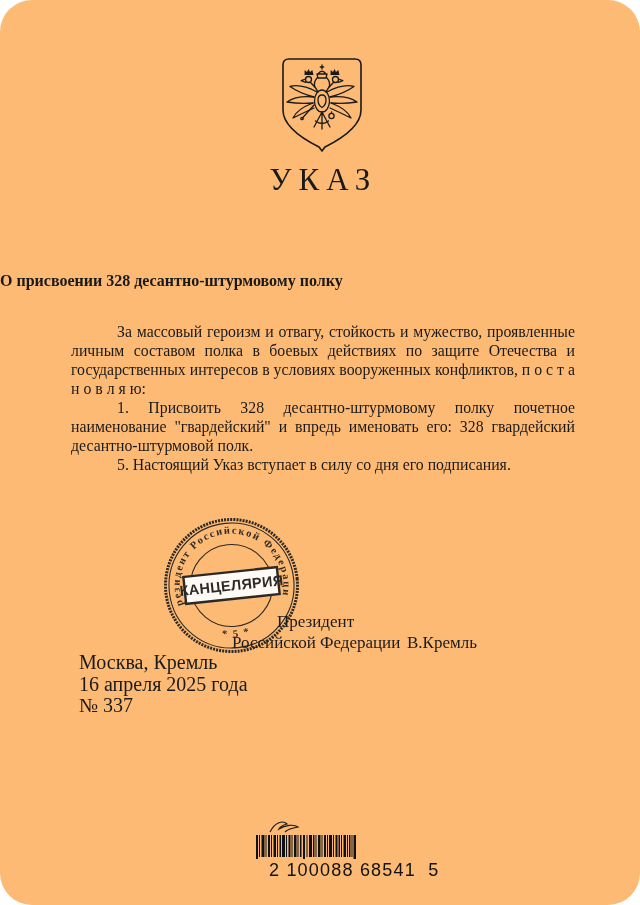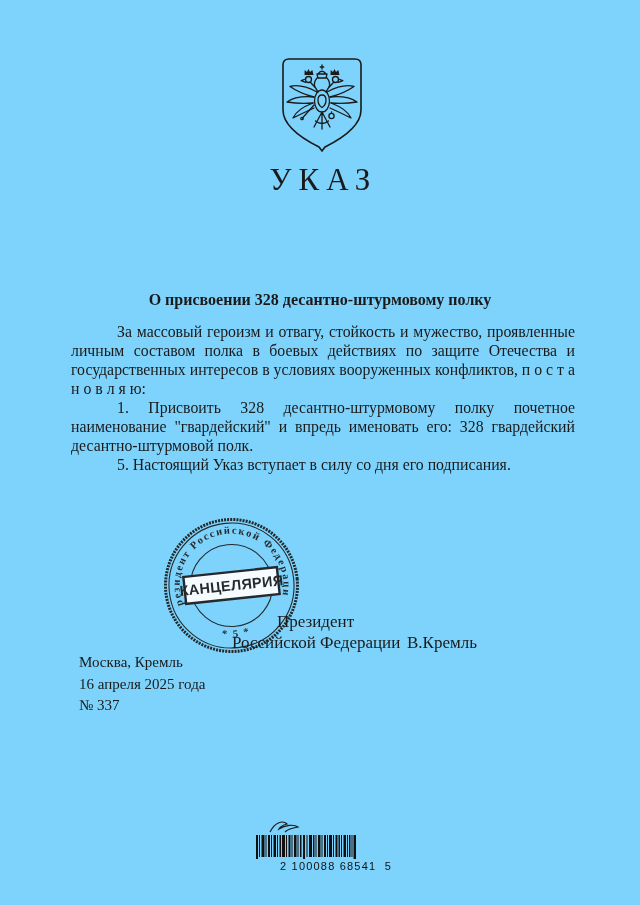--- a/index.html
+++ b/index.html
@@ -4,65 +4,65 @@
 <style>
   html, body { margin:0; padding:0; }
   body {
     width:640px; height:905px;
     background:#ffffff;
     font-family:"Liberation Serif", serif;
     color:#1a1a1a;
     position:relative;
     overflow:hidden;
   }
-  .page { position:absolute; left:0; top:0; width:640px; height:905px; background:#7dd3fc; }
+  .page { position:absolute; left:0; top:0; width:640px; height:905px; background:#fdba74;border-radius:32px; }
 
   .emblem { position:absolute; left:281px; top:58px; width:82px; height:102px; }
 
   .heading {
     position:absolute; left:0; top:163px; width:640px;
     text-align:center; font-size:31px; line-height:34px;
     letter-spacing:7px; text-indent:7px;
   }
   .issuer {
     position:absolute; left:0; top:209px; width:640px;
     text-align:center; font-size:18.5px; line-height:24px;
     letter-spacing:0.5px; word-spacing:7px;
   }
   .subject {
-    position:absolute; left:0; top:290px; width:640px;
-    text-align:center; font-weight:bold; font-size:16px; line-height:20px;
+    position:absolute; left:0; top:271px; width:640px;
+    font-weight:bold; font-size:16px; line-height:20px;
   }
   .subject span { display:block; }
 
   .body-text {
     position:absolute; left:71px; top:322px; width:504px;
     font-size:15.8px; line-height:19px; text-align:justify;
   }
   .body-text p { margin:0; text-indent:46px; }
 
   .signature { position:absolute; left:232px; top:612px; width:245px; font-size:17px; line-height:19px; }
   .sig-line1 { margin-left:45px; }
   .sig-line2 { display:flex; justify-content:space-between; margin-top:2px; }
 
   .stamp { position:absolute; left:161px; top:515px; width:141px; height:141px; opacity:0.93; }
   .stamp text { fill:#1d1d1d; }
   .ring-text { font-family:"Liberation Serif", serif; font-size:10.5px; font-weight:bold; letter-spacing:1.6px; }
   .ring-bottom { font-family:"Liberation Serif", serif; font-size:10.5px; font-weight:bold; letter-spacing:2px; }
   .stamp-center-text { font-family:"Liberation Sans", sans-serif; font-size:14.5px; font-weight:bold; letter-spacing:0.3px; }
 
-  .footer { position:absolute; left:79px; top:652px; font-size:15px; line-height:21.5px; }
+  .footer { position:absolute; left:79px; top:652px; font-size:20px; line-height:21.5px; }
   .footer div { white-space:pre; }
 
   .barcode-wrap { position:absolute; left:256px; top:819px; width:130px; }
   .scribble { display:block; margin-left:12px; }
   .bars { display:block; margin-top:1px; }
   .barcode-digits {
-    margin:0 0 0 24px; font-family:"Liberation Sans", sans-serif;
-    font-size:11px; letter-spacing:1.2px; white-space:pre; color:#111;
+    margin:0 0 0 13px; font-family:"Liberation Sans", sans-serif;
+    font-size:18px; letter-spacing:1.2px; white-space:pre; color:#111;
   }
 </style>
 </head>
 <body>
 
 <div class="page">
 
   <div class="emblem">
     <svg viewBox="0 0 82 102" width="82" height="102">
       <path d="M8,1 H74 Q80,1 80,7 V52 Q80,71 44,89 L41,93 L38,89 Q2,71 2,52 V7 Q2,1 8,1 Z" fill="none" stroke="#1a1a1a" stroke-width="1.6"></path>

